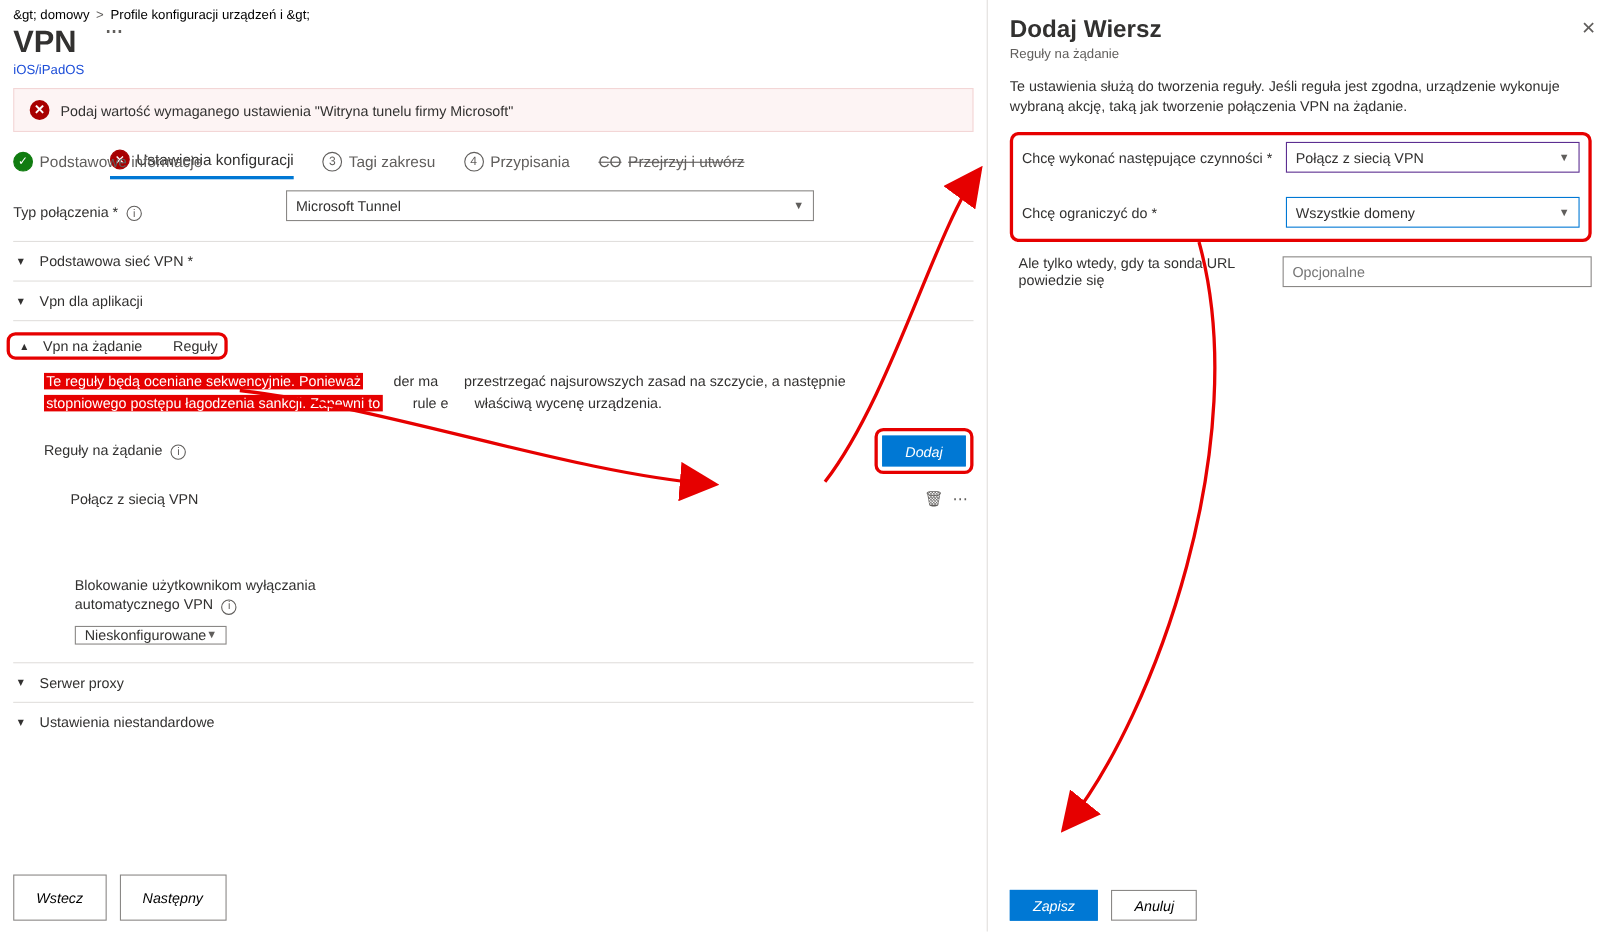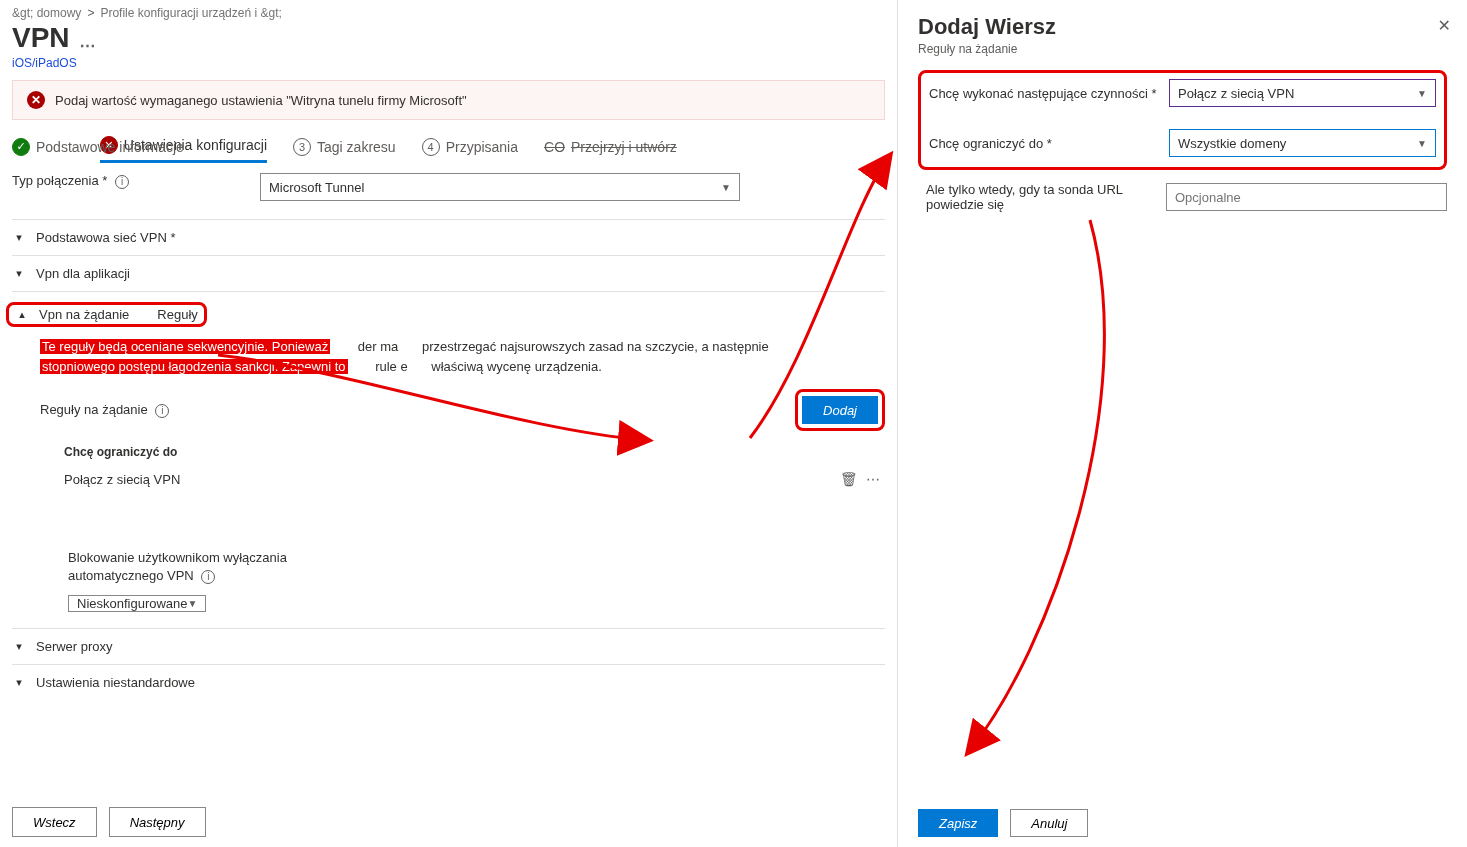--- a/index.html
+++ b/index.html
@@ -3,39 +3,39 @@
 <meta charset="utf-8">
 <style>
   * { box-sizing: border-box; margin: 0; padding: 0; }
   body { font-family: "Segoe UI", Arial, sans-serif; font-size: 13px; color: #323130; background: #fff; overflow: hidden; }
   .app { display: flex; width: 1467px; height: 847px; position: relative; }
   .main { flex: 1; padding: 6px 12px 0 12px; position: relative; }
   .side { width: 570px; border-left: 1px solid #e1dfdd; padding: 14px 20px 0 20px; display: flex; flex-direction: column; position: relative; }
 
   
   .breadcrumb { font-size: 12px; color: #605e5c; display: flex; gap: 6px; align-items: center; }
-  .breadcrumb a { color: #737373; text-decoration: none; }
-  h1.title { font-size: 28px; font-weight: 600; margin-top: 2px; display: flex; align-items: flex-end; gap: 10px; }
+  .breadcrumb a { color: #000000; text-decoration: none; }
+  h1.title { font-size: 28px; font-weight: 600; margin-top: 2px; display: flex; align-items: flex-start; gap: 26px; }
   .ellipsis { font-size: 16px; color: #605e5c; line-height: 1; }
   .subtitle { font-size: 12px; color: #1d4ed8; margin-top: 2px; margin-bottom: 10px; }
 
   .error-banner { background: #fdf4f4; border: 1px solid #f3d6d6; padding: 10px 14px; display: flex; align-items: center; gap: 10px; font-size: 13px; margin-bottom: 16px; }
   .icon-error { width: 18px; height: 18px; background: #a80000; border-radius: 50%; color: #fff; font-weight: bold; display: flex; align-items: center; justify-content: center; font-size: 12px; }
 
   
   .steps { display: flex; align-items: center; gap: 26px; margin-bottom: 16px; font-size: 14px; }
   .step { display: flex; align-items: center; gap: 6px; color: #605e5c; white-space: nowrap; }
   .step.active { color: #323130; border-bottom: 3px solid #0078d4; padding-bottom: 6px; margin-bottom: -6px; }
   .step.active .step-num { border-color: #a80000; background: #a80000; color: #fff; }
   .step .step-num { width: 18px; height: 18px; border: 1px solid #605e5c; border-radius: 50%; display: flex; align-items: center; justify-content: center; font-size: 11px; }
   .step.done .step-num { background: #107c10; border-color: #107c10; color: #fff; }
   .step.err .step-num { background: #a80000; border-color: #a80000; color: #fff; font-size: 11px; }
   .step.strike { text-decoration: line-through; }
 
-  .form-row { display: flex; align-items: flex-start; margin-bottom: 18px; gap: 8px; }
+  .form-row { display: flex; align-items: flex-end; margin-bottom: 18px; gap: 8px; }
   .form-row label { width: 240px; font-size: 13px; }
   .info-icon { display: inline-flex; width: 14px; height: 14px; border: 1px solid #605e5c; border-radius: 50%; align-items: center; justify-content: center; font-size: 10px; color: #605e5c; margin-left: 4px; }
   .select { flex: 1; max-width: 480px; height: 28px; border: 1px solid #8a8886; background: #fff; display: flex; align-items: center; justify-content: space-between; padding: 0 8px; font-size: 13px; }
   .chev { font-size: 10px; color: #605e5c; }
 
   .section { border-top: 1px solid #e1dfdd; padding: 10px 0; }
   .section-head { display: flex; align-items: center; gap: 10px; cursor: pointer; font-size: 13px; }
   .chev-s { font-size: 11px; color: #323130; width: 14px; display: inline-block; text-align: center; }
 
   .highlight-box { border: 3px solid #e60000; border-radius: 8px; padding: 2px 6px; display: inline-flex; align-items: center; gap: 10px; margin-left: -6px; }
@@ -54,21 +54,21 @@
   .rule-list { margin-top: 8px; }
   .rule-item { display: flex; align-items: center; justify-content: space-between; padding: 6px 4px 6px 24px; font-size: 13px; }
   .rule-item.sub { padding-left: 24px; color: #323130; font-weight: 600; font-size: 12px; }
   .rule-actions { display: flex; gap: 8px; color: #605e5c; }
   .trash-icon, .more-icon { width: 16px; height: 16px; display: flex; align-items: center; justify-content: center; font-size: 14px; cursor: pointer; }
 
   .block-row { display: flex; align-items: flex-start; gap: 10px; padding: 6px 0 6px 28px; flex-direction: column; }
   .block-row label { width: 270px; font-size: 13px; line-height: 18px; }
 
   .footer-main { position: absolute; bottom: 10px; left: 12px; display: flex; gap: 12px; }
-  .btn.nav { height: 30px; }
+  .btn.nav { height: 42px; }
 
   
   .side h2 { font-size: 22px; font-weight: 600; }
   .side .side-sub { font-size: 12px; color: #605e5c; margin-top: 2px; margin-bottom: 14px; }
   .side-close { position: absolute; right: 16px; top: 16px; font-size: 16px; color: #605e5c; cursor: pointer; }
   .side-desc { font-size: 13px; color: #323130; margin-bottom: 14px; line-height: 18px; }
   .side-group-box { border: 3px solid #e60000; border-radius: 8px; padding: 6px 8px 10px 8px; margin-bottom: 12px; }
   .side-row { display: flex; align-items: center; gap: 10px; margin-bottom: 22px; }
   .side-row:last-child { margin-bottom: 0; }
   .side-row label { width: 230px; font-size: 13px; }
@@ -176,23 +176,20 @@
           <div>
             <span>Reguły na żądanie</span>
             <span class="info-icon">i</span>
           </div>
           <span class="add-wrap">
             <button class="btn primary">Dodaj</button>
           </span>
         </div>
 
         <div class="rule-list">
-          <div class="rule-item sub">
-            <span>Chcę ograniczyć do</span>
-          </div>
           <div class="rule-item">
             <span>Połącz z siecią VPN</span>
             <span class="rule-actions">
               <span class="trash-icon">🗑</span>
               <span class="more-icon">⋯</span>
             </span>
           </div>
         </div>
 
         <div class="block-row" style="margin-top:50px">
@@ -225,20 +222,21 @@
     <div class="footer-main">
       <button class="btn nav">Wstecz</button>
       <button class="btn nav">Następny</button>
     </div>
   </div>
 
   <div class="side">
     <span class="side-close">✕</span>
     <h2>Dodaj Wiersz</h2>
     <div class="side-sub">Reguły na żądanie</div>
+    <div class="side-desc">Te ustawienia służą do tworzenia reguły. Jeśli reguła jest zgodna, urządzenie wykonuje wybraną akcję, taką jak tworzenie połączenia VPN na żądanie.</div>
 
     <div class="side-group-box">
       <div class="side-row">
         <label>Chcę wykonać następujące czynności *</label>
         <div class="select purple">
           <span>Połącz z siecią VPN</span>
           <span class="chev">▼</span>
         </div>
       </div>
       <div class="side-row">

